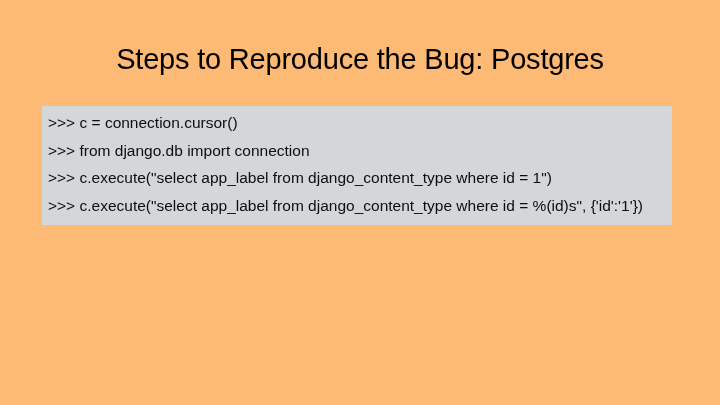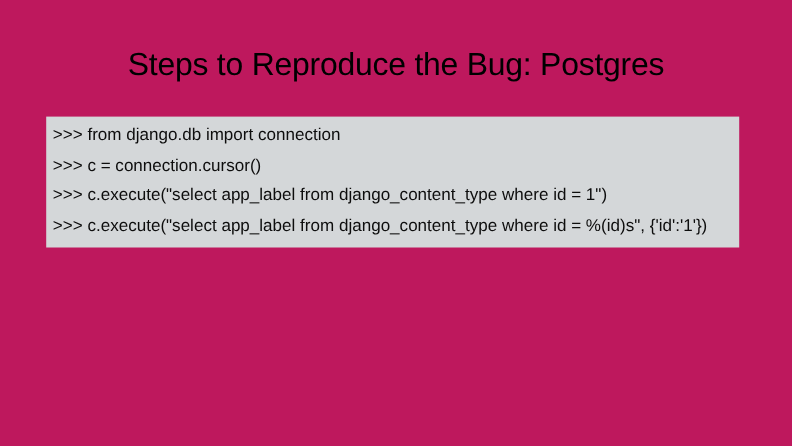--- a/index.html
+++ b/index.html
@@ -7,21 +7,21 @@
     padding: 0;
     background: #ffffff;
   }
   body {
     font-family: "Liberation Sans", sans-serif;
   }
   #slide {
     position: relative;
     width: 720px;
     height: 405px;
-    background: #be185d;
+    background: #fdba74;
     overflow: hidden;
   }
   #slide-title {
     position: absolute;
     left: 0;
     top: 43px;
     width: 720px;
     text-align: center;
     font-size: 29px;
     font-weight: 400;
@@ -53,19 +53,19 @@
   }
 </style>
 </head>
 <body>
 
 <div id="slide">
 
   <div id="slide-title">Steps to Reproduce the Bug: Postgres</div>
 
   <div id="code-block">
+    <p class="code-line">&gt;&gt;&gt; c = connection.cursor()</p>
     <p class="code-line">&gt;&gt;&gt; from django.db import connection</p>
-    <p class="code-line">&gt;&gt;&gt; c = connection.cursor()</p>
     <p class="code-line">&gt;&gt;&gt; c.execute("select app_label from django_content_type where id = 1")</p>
     <p class="code-line">&gt;&gt;&gt; c.execute("select app_label from django_content_type where id = %(id)s", {'id':'1'})</p>
   </div>
 
 </div>
 
 </body></html>

